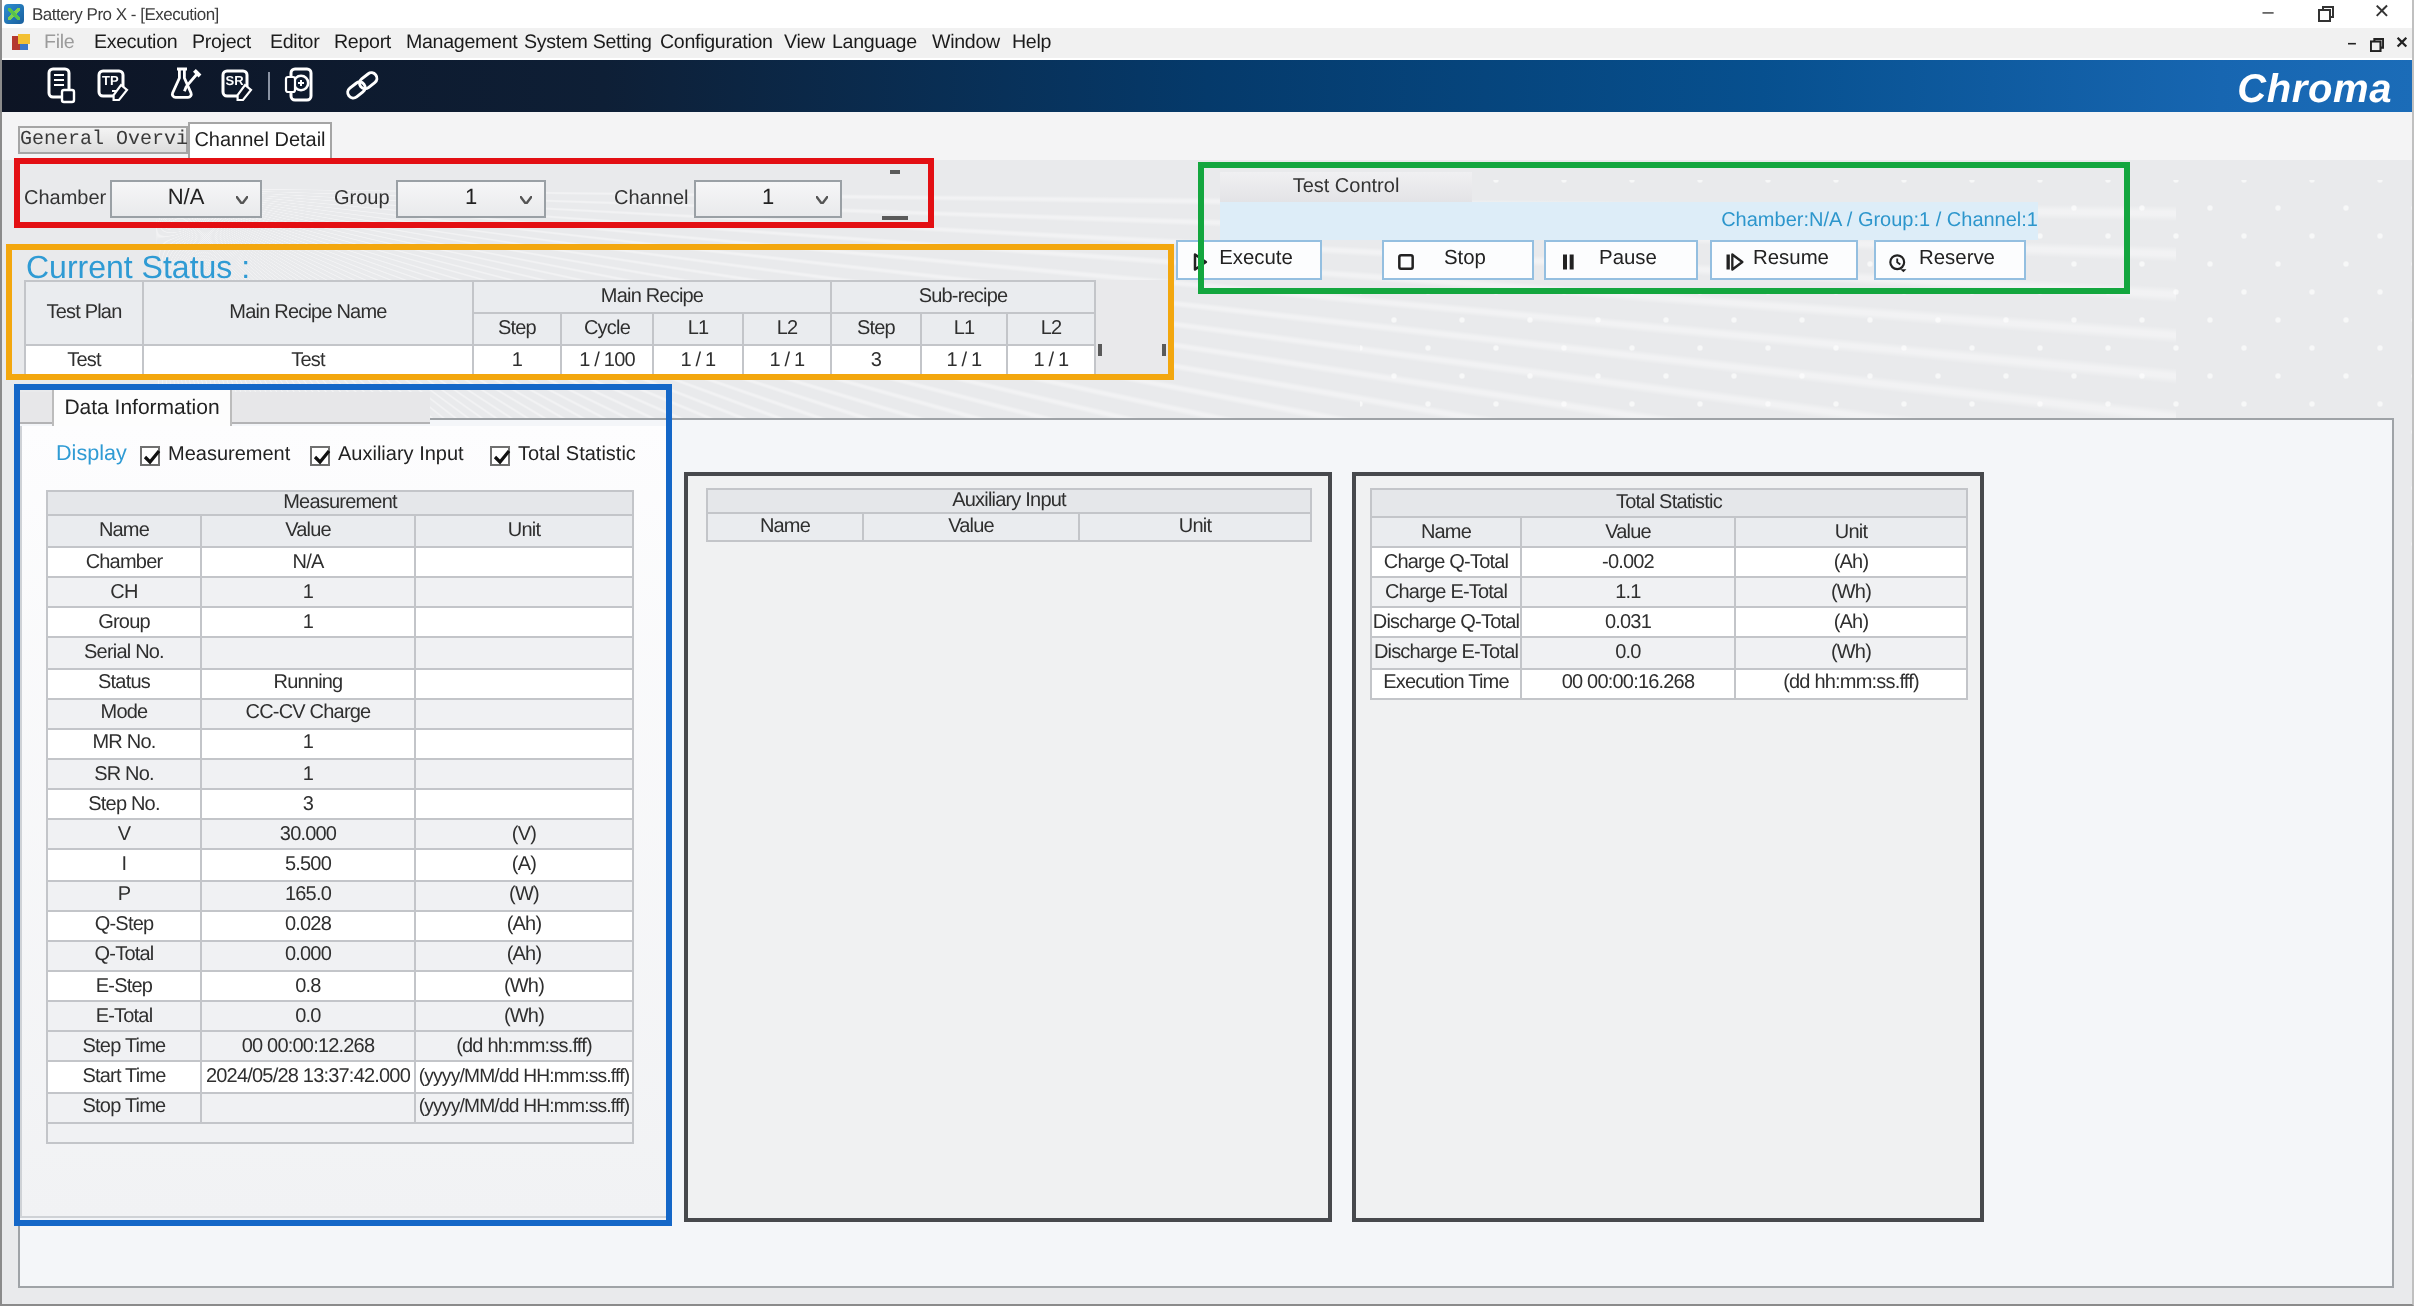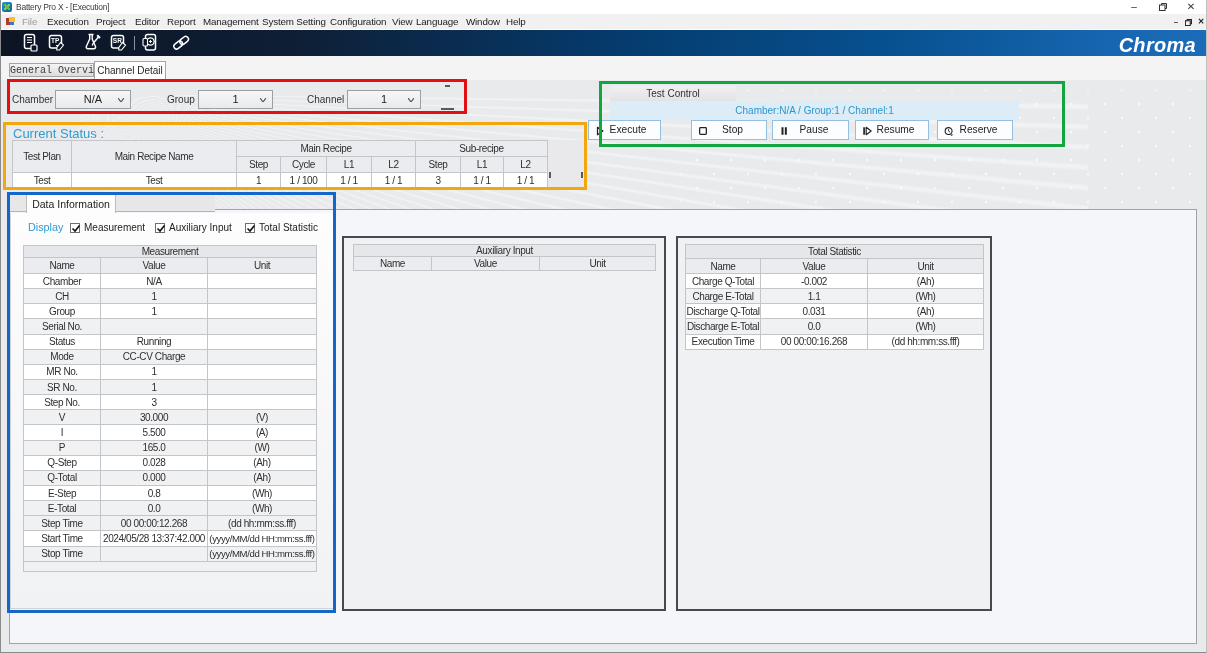--- a/index.html
+++ b/index.html
@@ -52,31 +52,31 @@
 #anno-green { left:599px; top:1px;   width:466px; height:66px; border:3px solid #13a63e; }
 #anno-blue  { left:7px;   top:112px; width:329px; height:421px; border:3px solid #1467c8; }
 
 
 .lbl { position:absolute; font-size:10px; color:#333; }
 .combo { position:absolute; top:10px; height:19px; background:linear-gradient(#f6f6f7,#e9eaec); border:1px solid #9aa0a5; text-align:center; line-height:17px; font-size:11px; color:#222; }
 .combo .arr { position:absolute; right:6px; top:7px; width:6px; height:4px; }
 .dash { position:absolute; background:#5a5a5a; }
 
 
-#cs-label { left:13px; top:46px; color:#2f9bd4; font-size:13px; }
+#cs-label { left:13px; top:46px; color:#2f9bd4; font-size:16px; }
 table { border-collapse:collapse; }
 .grid { position:absolute; table-layout:fixed; font-size:10px; letter-spacing:-0.4px; color:#2f2f2f; }
 .grid td, .grid th { border:1px solid #c3c5c9; text-align:center; font-weight:normal; overflow:hidden; white-space:nowrap; padding:0; }
 .grid .hdr { background:#eaecef; }
 #cs-table { left:12px; top:60px; width:535px; }
 #cs-right { left:547px; top:60px; width:37px; height:47px; background:#e9e9eb; }
 
 
 #tc-tab { left:610px; top:6px; width:126px; height:15px; background:linear-gradient(#f0f0f2,#e3e3e6); color:#333; text-align:center; line-height:15px; font-size:10px; }
-#tc-strip { left:610px; top:21px; width:409px; height:19px; background:#ddedf8; color:#2d96cc; text-align:center; line-height:19px; font-size:10px; }
+#tc-strip { left:610px; top:21px; width:409px; height:19px; background:#ddedf8; color:#2d96cc; text-align:right; line-height:19px; font-size:10px; }
 .tcbtn { position:absolute; top:40px; height:20px; background:#fcfdfe; border:1px solid #94bfe0; font-size:10.2px; color:#222; }
 .tcbtn .ic { position:absolute; left:6px; top:3.5px; width:10px; }
 .tcbtn .tx { position:absolute; left:0; right:0; top:0; bottom:0; text-align:center; line-height:18px; padding-left:7px; }
 
 
 #bigpanel { left:9px; top:129px; width:1188px; height:435px; background:#f4f6f9; border:1px solid #9fa3a7; }
 
 
 #di-striplow { left:10px; top:116px; width:205px; height:16px; background:#e7e7e9; border-bottom:1px solid #b3b3b5; }
 #di-tab { left:26px; top:114px; width:90px; height:19px; background:#fdfdfd; border:1px solid #bcbcbc; border-bottom:none; text-align:center; line-height:18px; font-size:10.5px; color:#222; white-space:nowrap; }

